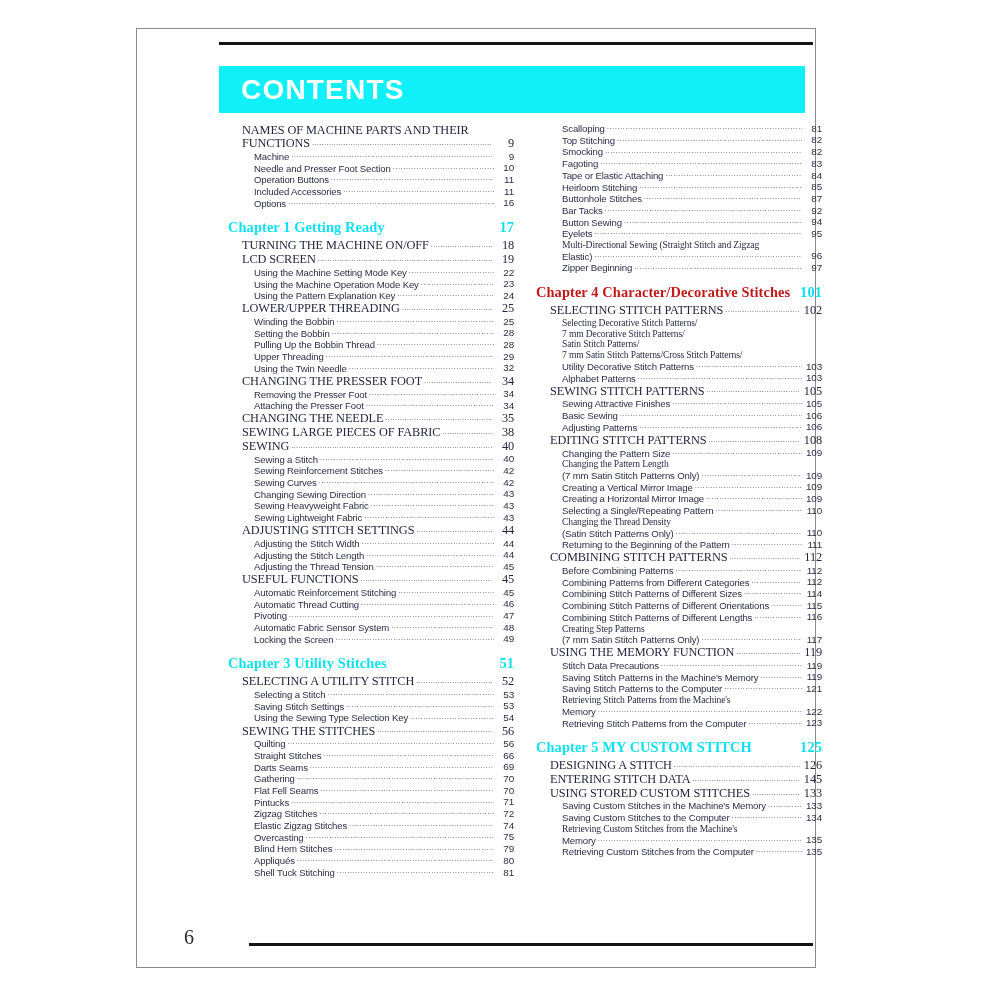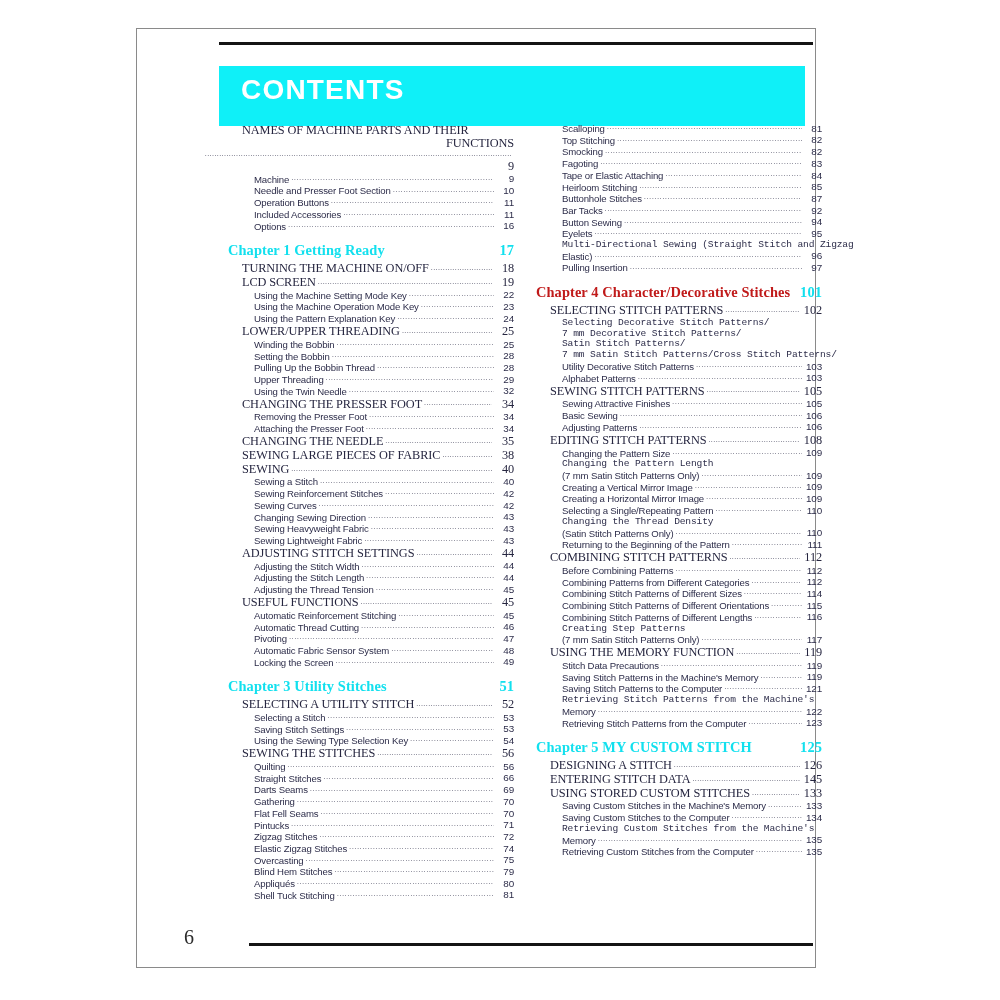--- a/index.html
+++ b/index.html
@@ -70,21 +70,21 @@
     font-size: 20px;
     color: #2b2b2b;
   }
 
   
   #contents-banner {
     position: absolute;
     left: 0;
     top: 24px;
     width: 586px;
-    height: 60px;
+    height: 47px;
     background: #0ff0f8;
     box-sizing: border-box;
   }
   #contents-title {
     position: absolute;
     left: 22px;
     top: 8px;
     font-family: "Liberation Sans", sans-serif;
     font-size: 28px;
     font-weight: bold;
@@ -145,36 +145,35 @@
     font-family: "Liberation Sans", sans-serif;
     font-size: 9.6px;
     color: #2d2d4a;
     margin: 1.2px 0 1.2px 26px;
     letter-spacing: -0.15px;
   }
   .lvl-sub .pg { min-width: 18px; font-size: 9.9px; }
 
   
   .lvl-cont {
-    font-family: Liberation Mono, monospace;
+    font-family: Liberation Serif, serif;
     font-size: 9.6px;
     color: #2d2d4a;
     margin: 1.2px 0 1.2px 26px;
     letter-spacing: -0.15px;
   }
   .lvl-cont .pg { min-width: 18px; font-size: 9.9px; }
 
   
   .lvl-majorcont {
     font-family: "Liberation Serif", serif;
     font-size: 12.3px;
     color: #262640;
     margin: 1.5px 0 1.5px 14px;
     letter-spacing: -0.1px;
-    flex-direction: column;
   }
   .lvl-majorcont .pg { min-width: 20px; font-size: 12.3px; }
 
   
   .chapter {
     display: flex;
     align-items: baseline;
     white-space: nowrap;
     font-family: "Liberation Serif", serif;
     font-weight: bold;
@@ -556,21 +555,21 @@
             <span class="label">Multi-Directional Sewing (Straight Stitch and Zigzag</span>
             <span class="dots"></span>
             <span class="pg"></span>
           </div>
           <div class="entry lvl-sub">
             <span class="label">Elastic)</span>
             <span class="dots">................................................................................................................................</span>
             <span class="pg">96</span>
           </div>
           <div class="entry lvl-sub">
-            <span class="label">Pulling Insertion</span>
+            <span class="label">Zipper Beginning</span>
             <span class="dots">................................................................................................................................</span>
             <span class="pg">97</span>
           </div>
           <div class="chapter red">
             <span class="label">Chapter 4  Character/Decorative Stitches</span>
             <span class="spacer"></span>
             <span class="pg">101</span>
           </div>
           <div class="entry lvl-major">
             <span class="label">SELECTING STITCH PATTERNS</span>

